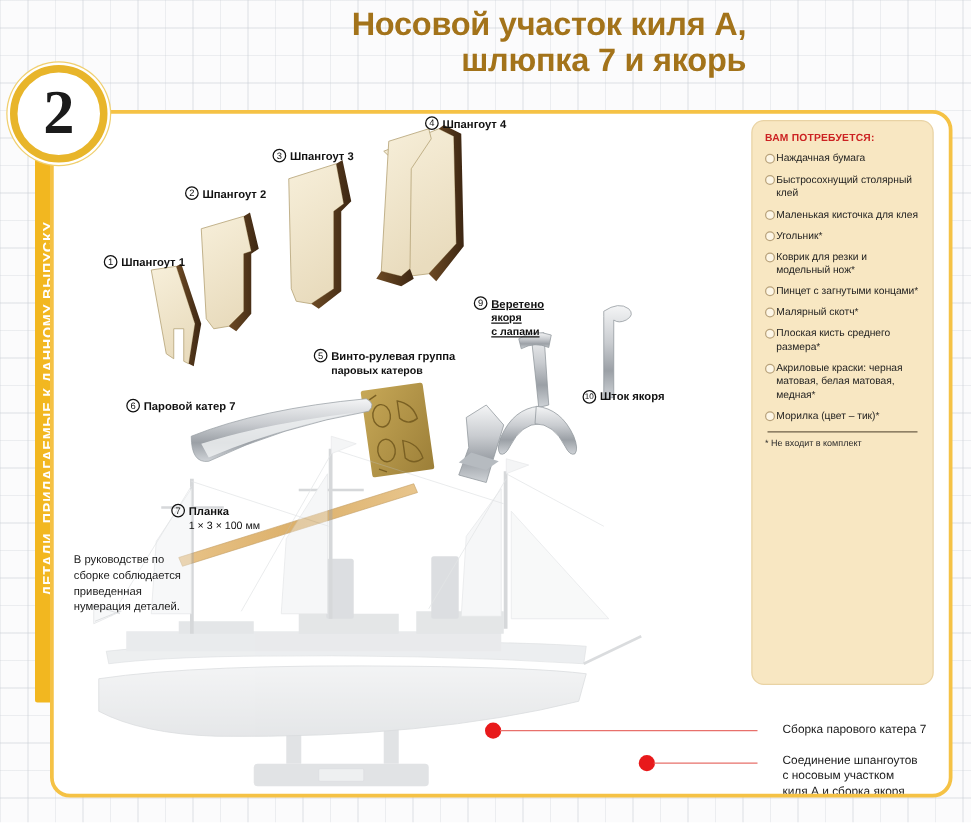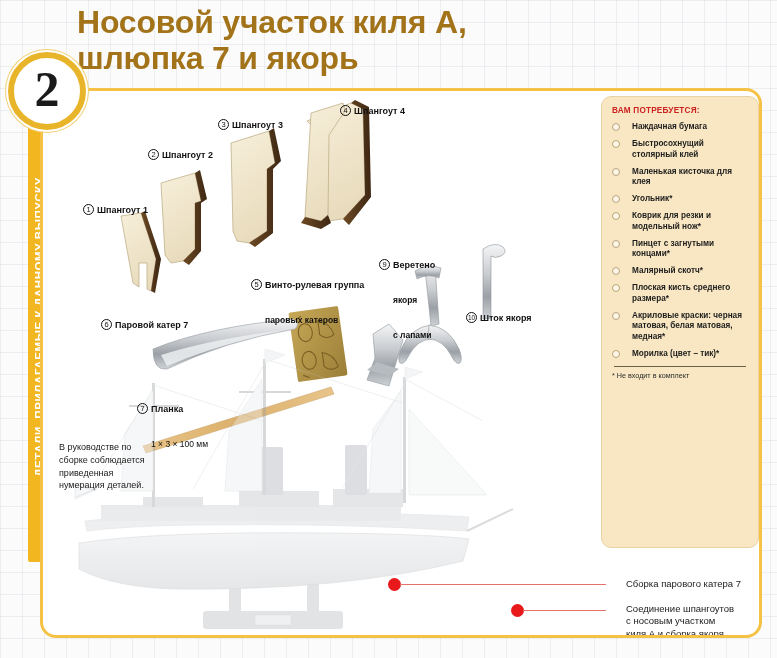--- a/index.html
+++ b/index.html
@@ -30,22 +30,22 @@
     transform: translate(-50%,-50%) rotate(-90deg);
     white-space: nowrap;
     font-size: 11.5px; font-weight: bold; letter-spacing: 0.6px;
     color: #ffffff;
   }
 
   
   .header-title {
     position: absolute; left: 77px; top: 5px;
     width: 520px;
-    font-size: 32px; font-weight: bold; line-height: 1.12;
-    color: #a3731a; letter-spacing: -0.2px;
+    font-size: 26px; font-weight: bold; line-height: 1.12;
+    color: #a3731a; letter-spacing: -0.2px; text-align: right;
   }
   .header-title .l2 { display: block; }
 
   
   .badge {
     position: absolute; left: 8px; top: 52px;
     width: 78px; height: 78px; border-radius: 50%;
     background: #ffffff;
     border: 6px solid #e8b52a;
     box-shadow: 0 0 0 2px #fff, 0 0 0 3px #f0cf6e;
@@ -64,31 +64,31 @@
     width: 722px; height: 550px;
     background: #ffffff;
     border: 3px solid #f5c245;
     border-radius: 16px;
     overflow: hidden;
   }
 
   
   .checklist {
     position: absolute; left: 558px; top: 5px;
-    width: 158px; height: 452px;
+    width: 146px; height: 452px;
     background: #f8e7c2;
     border: 1px solid #e9d3a4;
     border-radius: 10px;
     padding: 9px 10px 8px 10px;
   }
   .checklist-title {
     font-size: 8.2px; font-weight: bold; color: #cc2222;
     letter-spacing: 0.2px; margin-bottom: 7px;
   }
-  .cl-item { display: flex; gap: 12px; margin-bottom: 6.5px; font-weight: bold; }
+  .cl-item { display: flex; gap: 1px; margin-bottom: 6.5px; }
   .cl-box {
     flex: 0 0 auto; width: 8px; height: 8px; margin-top: 1px;
     border: 1px solid #b9a37c; border-radius: 50%;
     background: #fdf6e6;
   }
   .cl-text { font-size: 8.2px; line-height: 1.28; color: #1d1d1d; }
   .cl-rule {
     border-top: 1px solid #6d6048; margin: 5px 2px 4px 2px;
   }
   .cl-foot { font-size: 7.2px; color: #2b2b2b; }
@@ -97,21 +97,21 @@
   .plabel {
     position: absolute; font-size: 9px; font-weight: bold;
     color: #111; line-height: 1.25; white-space: nowrap;
   }
   .plabel .num {
     display: inline-block; width: 11px; height: 11px;
     border: 1px solid #111; border-radius: 50%;
     font-size: 7.5px; font-weight: normal; line-height: 10px;
     text-align: center; margin-right: 3px; vertical-align: 1px;
   }
-  .plabel .sub { display: block; font-weight: normal; font-size: 8.5px; padding-left: 14px; margin-top: 24px; }
+  .plabel .sub { display: block; font-weight: normal; font-size: 8.5px; padding-left: 14px; }
 
   
   .note {
     position: absolute; left: 16px; top: 350px;
     width: 92px; font-size: 9px; line-height: 1.42; color: #1a1a1a;
   }
 
   
   .callout { position: absolute; font-size: 9.5px; color: #1a1a1a; line-height: 1.3; margin-left: 15px; }
   .callout .c1 { font-size: 9.5px; }
@@ -282,40 +282,40 @@
     </div>
 
     <div class="plabel" style="left:105px; top:58px;">
       <span class="num">2</span><span>Шпангоут 2</span>
     </div>
 
     <div class="plabel" style="left:175px; top:28px;">
       <span class="num">3</span><span>Шпангоут 3</span>
     </div>
 
-    <div class="plabel" style="left:297px; top:14px;">
+    <div class="plabel" style="left:297px; top:2px;">
       <span class="num">4</span><span>Шпангоут 4</span>
     </div>
 
     <div class="plabel" style="left:208px; top:188px;">
       <span class="num">5</span><span>Винто-рулевая группа</span>
       <span class="sub" style="font-weight:bold;">паровых катеров</span>
     </div>
 
     <div class="plabel" style="left:58px; top:228px;">
       <span class="num">6</span><span>Паровой катер 7</span>
     </div>
 
     <div class="plabel" style="left:94px; top:312px;">
       <span class="num">7</span><span>Планка</span>
       <span class="sub">1 × 3 × 100 мм</span>
     </div>
 
 
-    <div class="plabel" style="left:336px; top:168px;">
+    <div class="plabel" style="left:336px; top:146px;text-decoration:underline;">
       <span class="num">9</span><span>Веретено</span>
       <span class="sub" style="font-weight:bold;">якоря</span>
       <span class="sub" style="font-weight:bold;">с лапами</span>
     </div>
 
     <div class="plabel" style="left:423px; top:221px;">
       <span class="num" style="font-size:6.5px;">10</span><span>Шток якоря</span>
     </div>
 
     <div class="note">В руководстве по сборке соблюдается приведенная нумерация деталей.</div>

